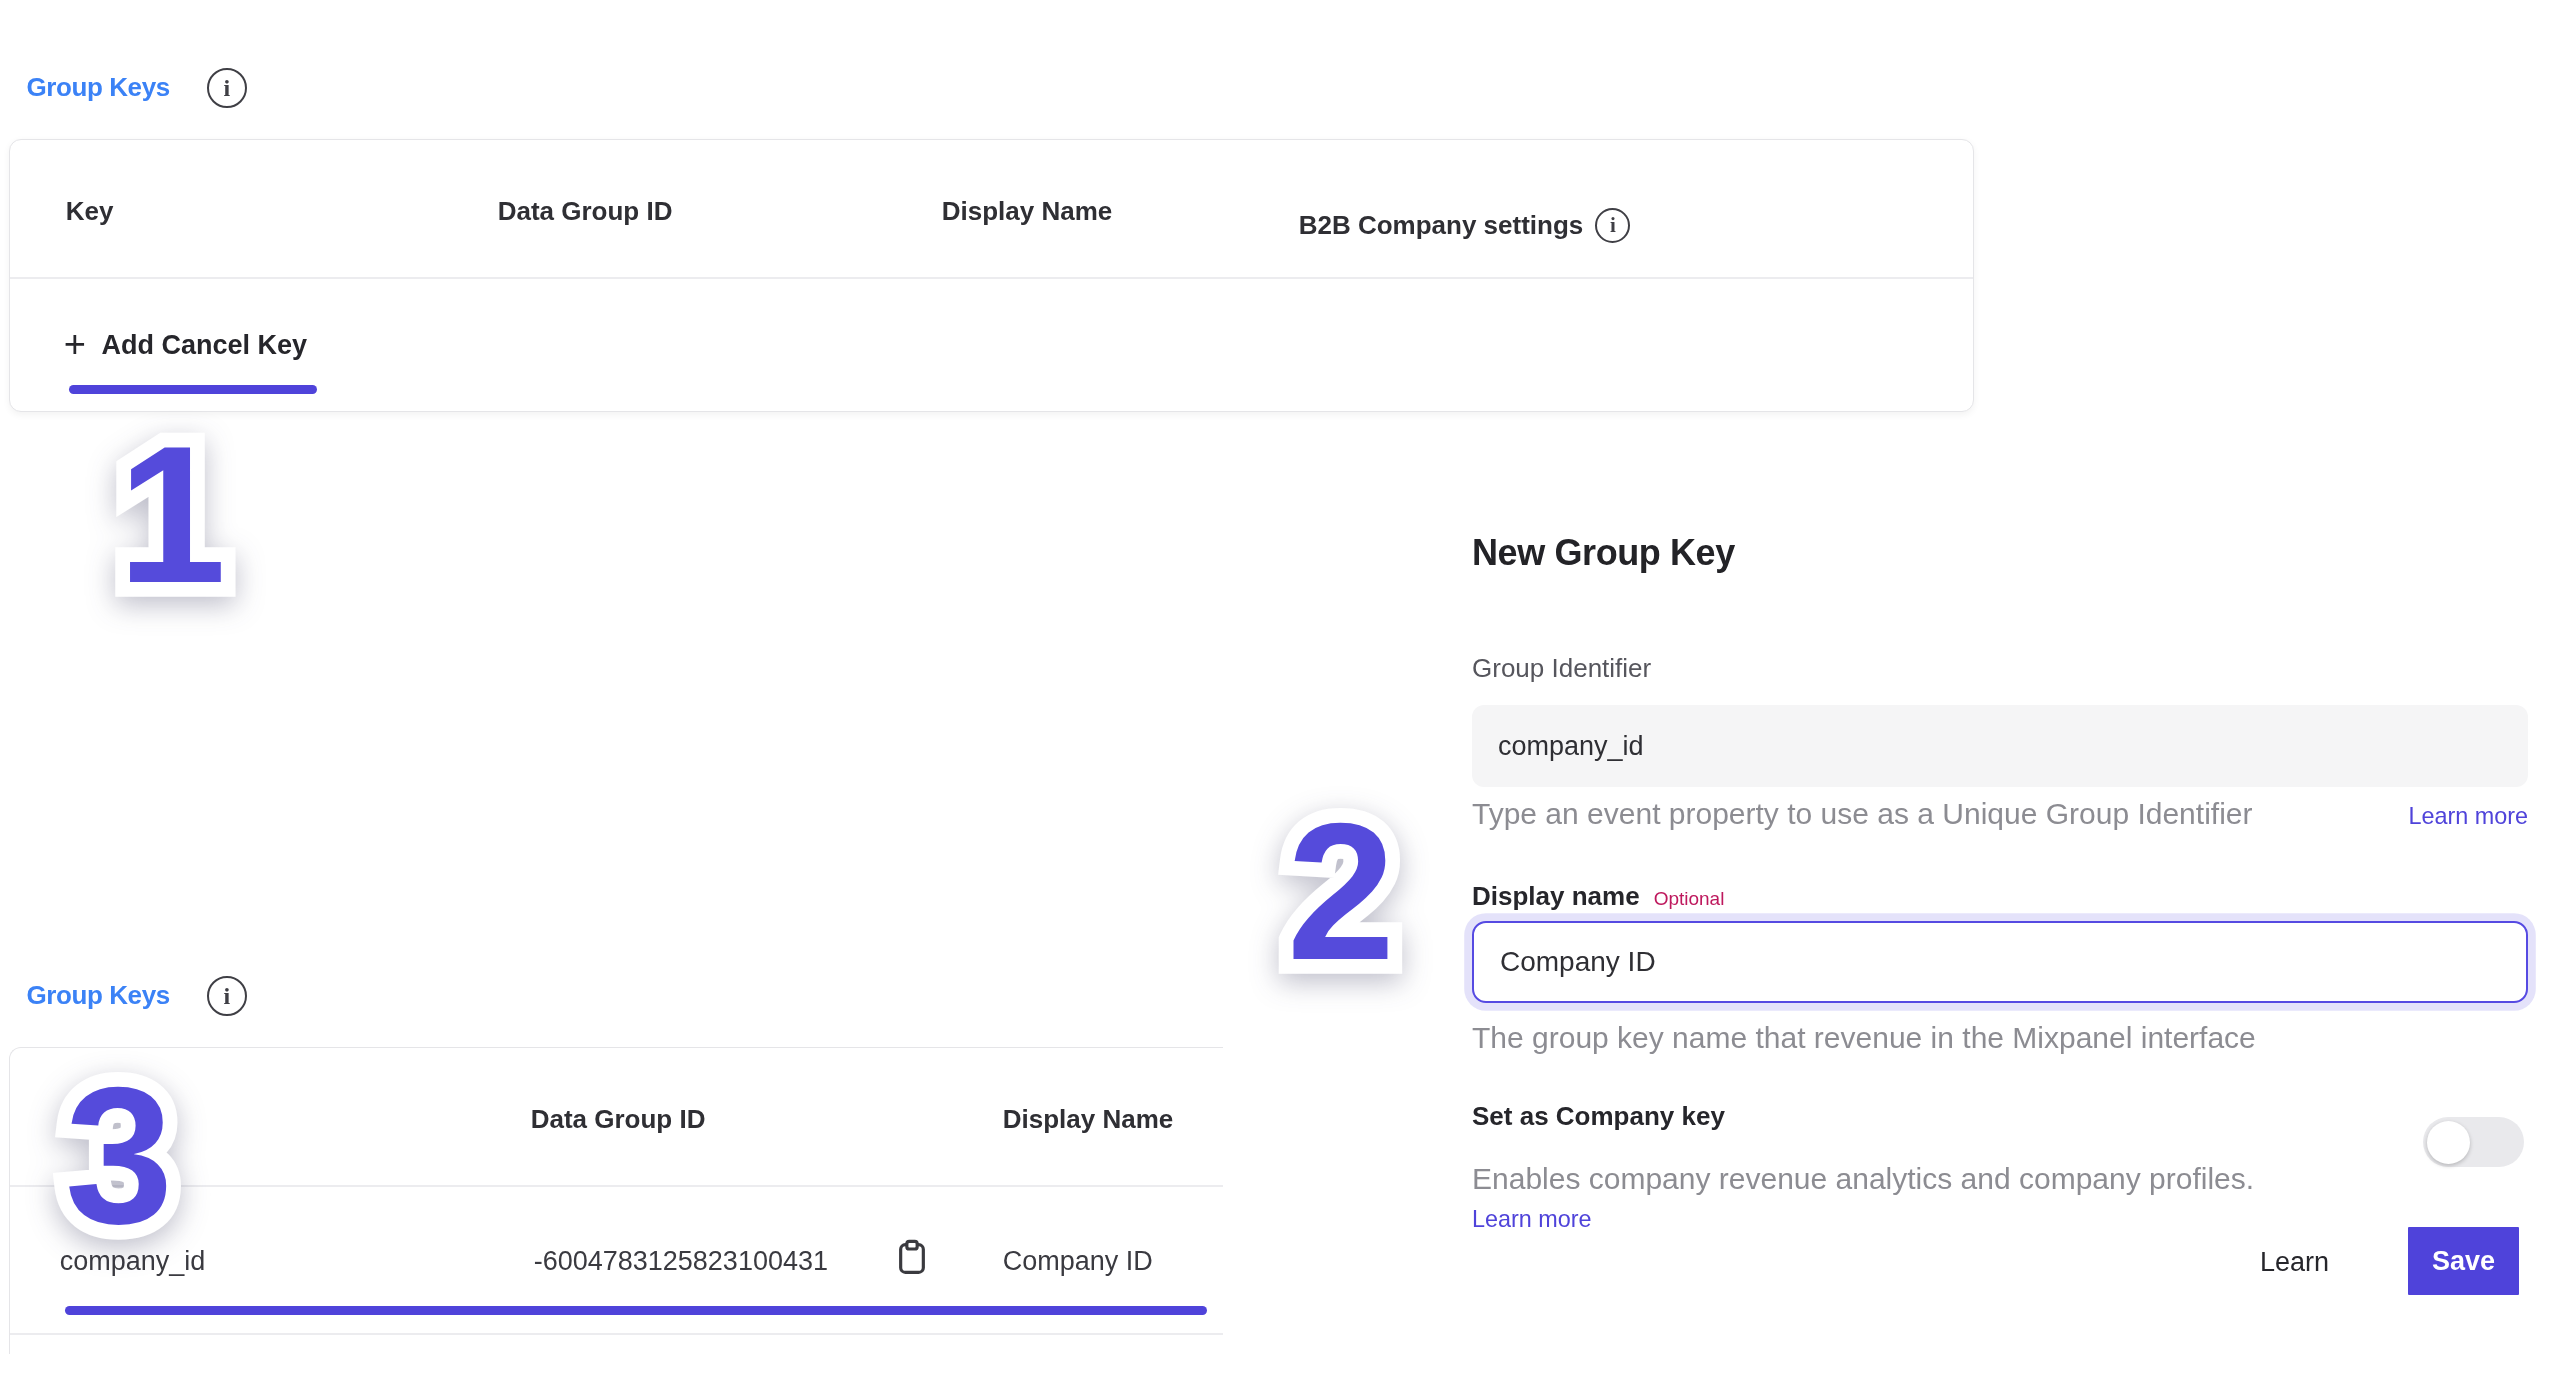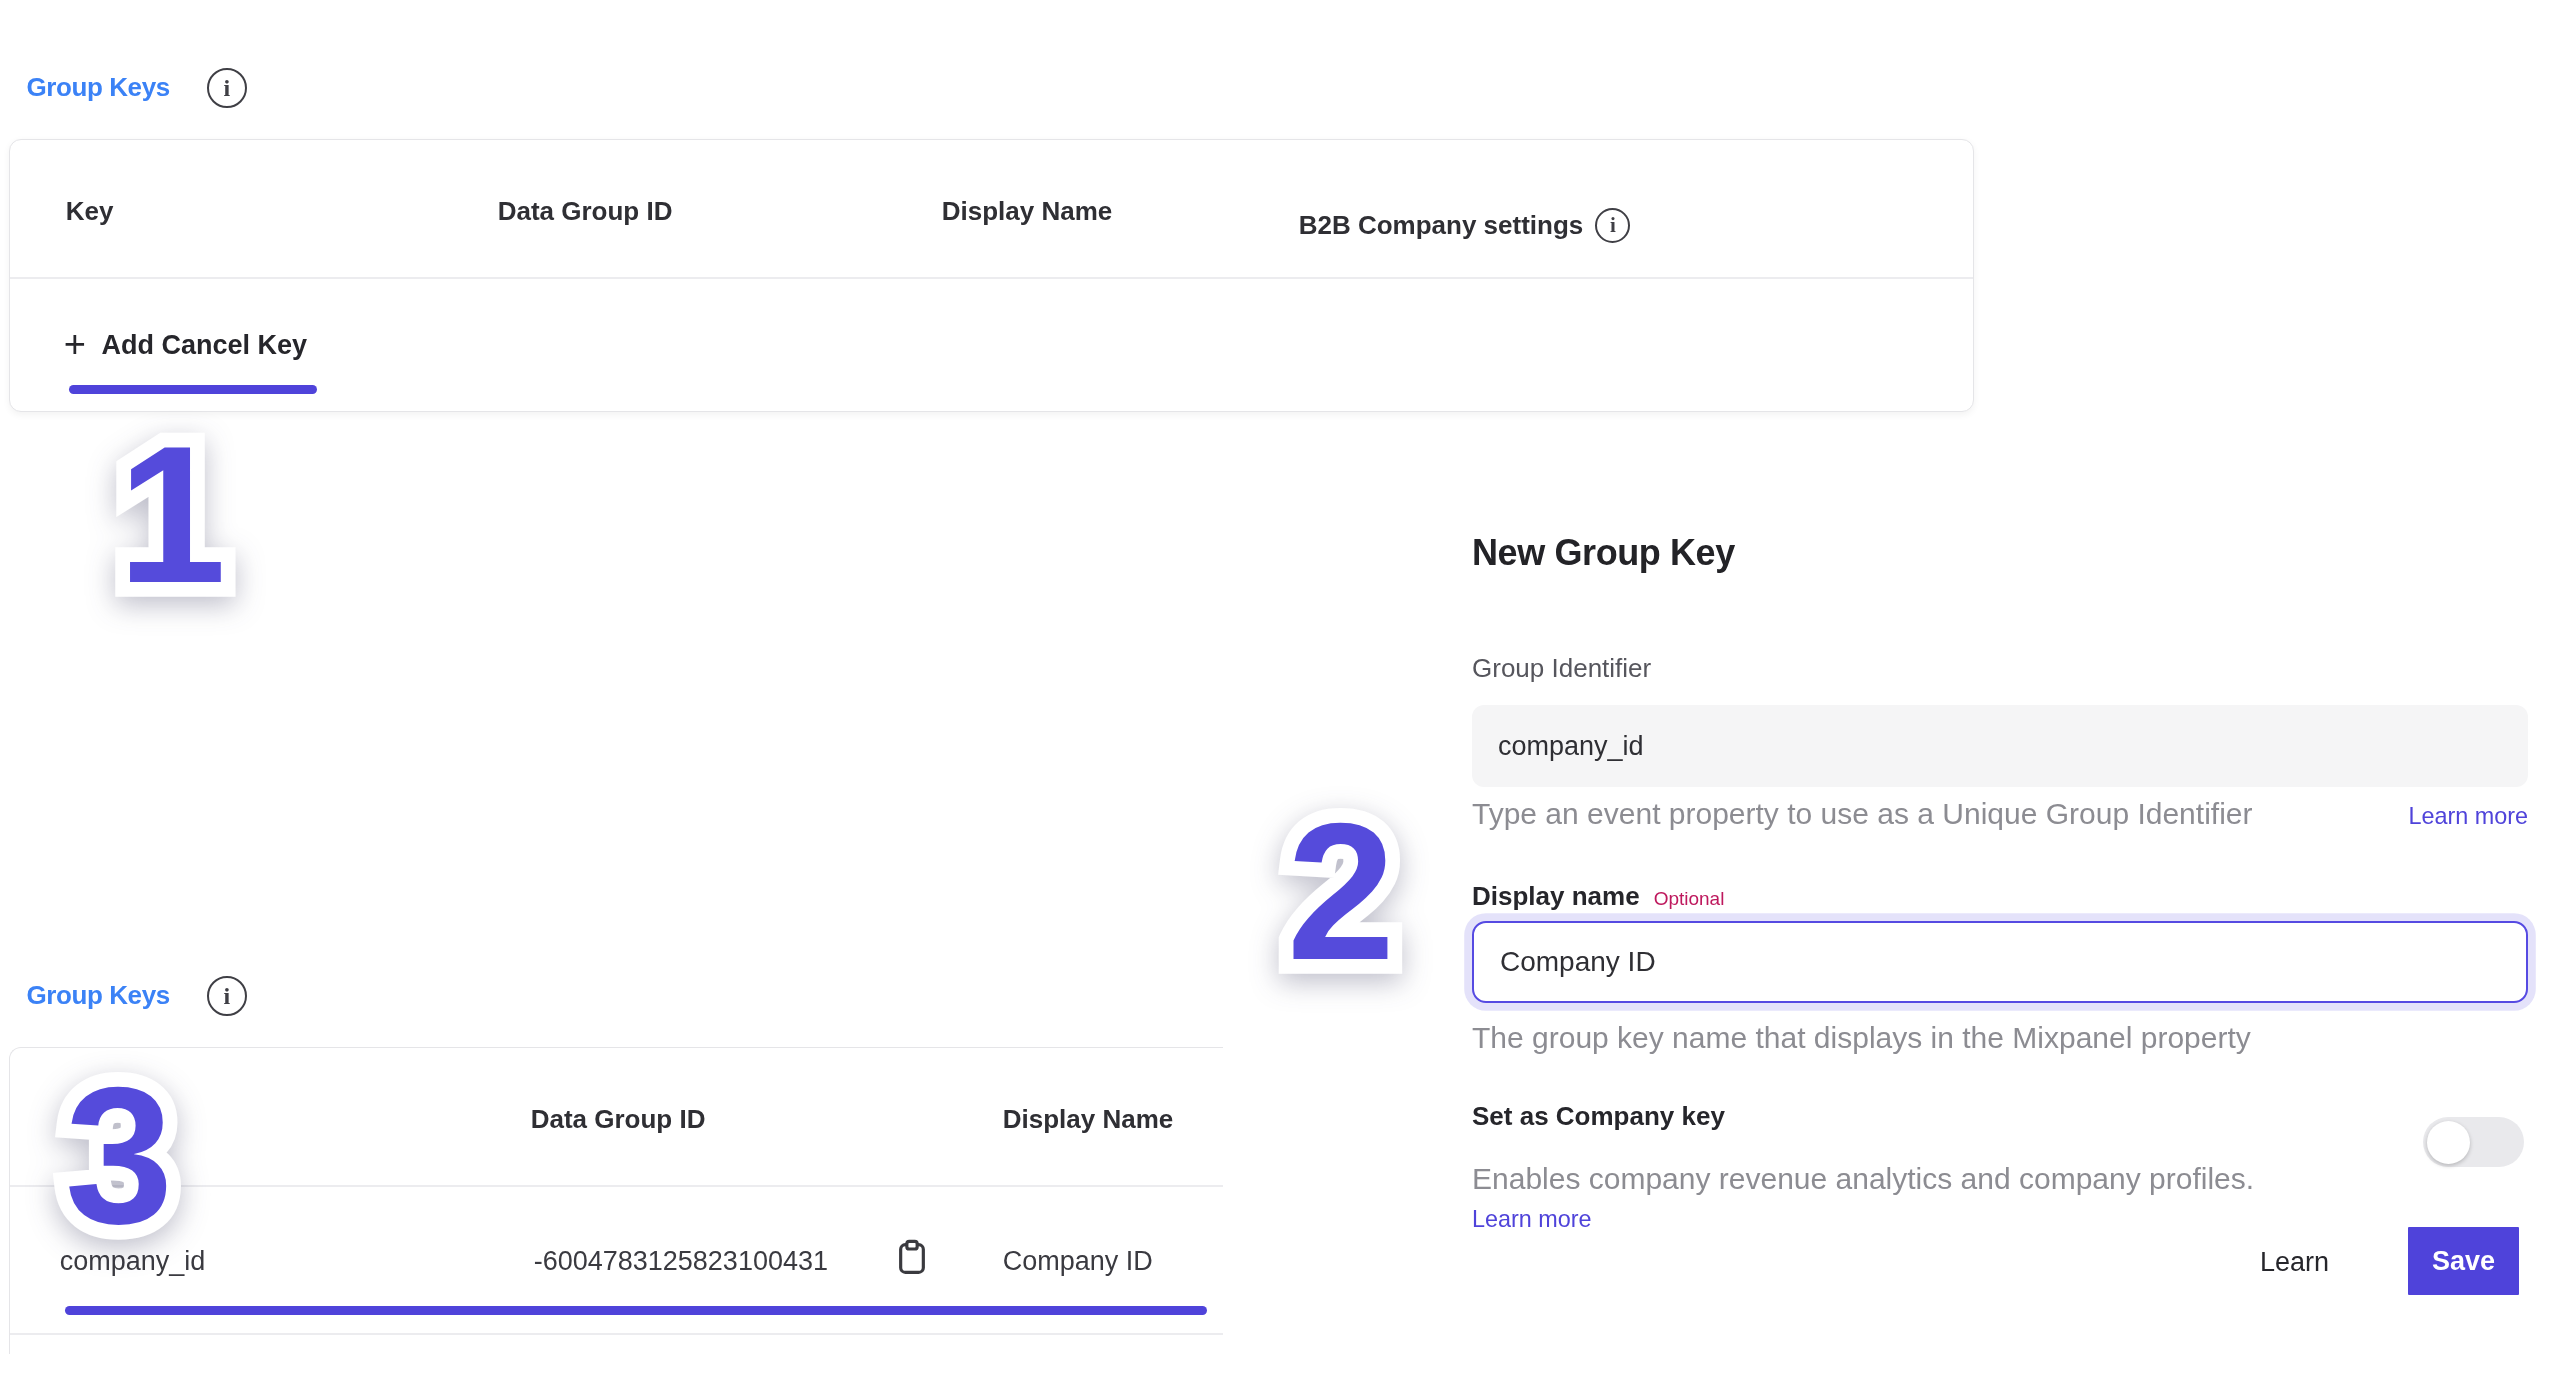--- a/index.html
+++ b/index.html
@@ -114,21 +114,21 @@
   <div class="helper-row" style="top:797px;">
     <span class="helper">Type an event property to use as a Unique Group Identifier</span>
     <a class="link">Learn more</a>
   </div>
 
   <span class="field-label bold" style="left:1472px;top:881px;">
     <span>Display name</span><span class="optional-tag">Optional</span>
   </span>
   <input class="text-input focused" style="top: 921px;" readonly="" value="Company ID">
   <div class="helper-row" style="top:1021px;">
-    <span class="helper">The group key name that displays in the Mixpanel property</span>
+    <span class="helper">The group key name that revenue in the Mixpanel interface</span>
   </div>
 
   <span class="field-label bold" style="left:1472px;top:1101px;">Set as Company key</span>
   <button class="toggle" aria-checked="false">
     <span class="knob"></span>
   </button>
   <div class="helper-row" style="top:1162px;justify-content:flex-start;gap:10.4px;flex-direction:column;">
     <span class="helper">Enables company revenue analytics and company profiles.</span>
     <a class="link">Learn more</a>
   </div>

